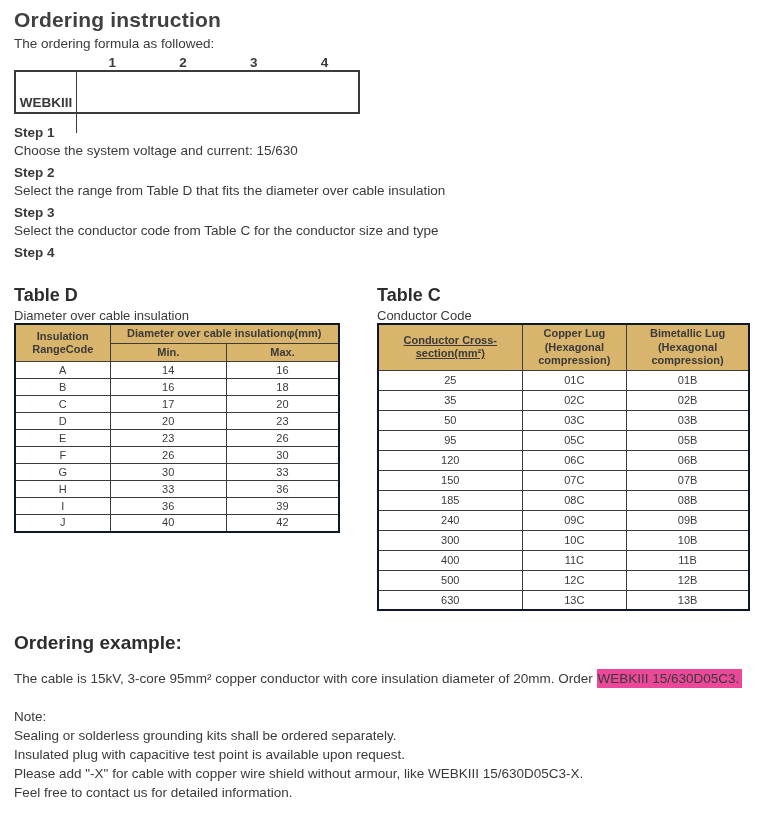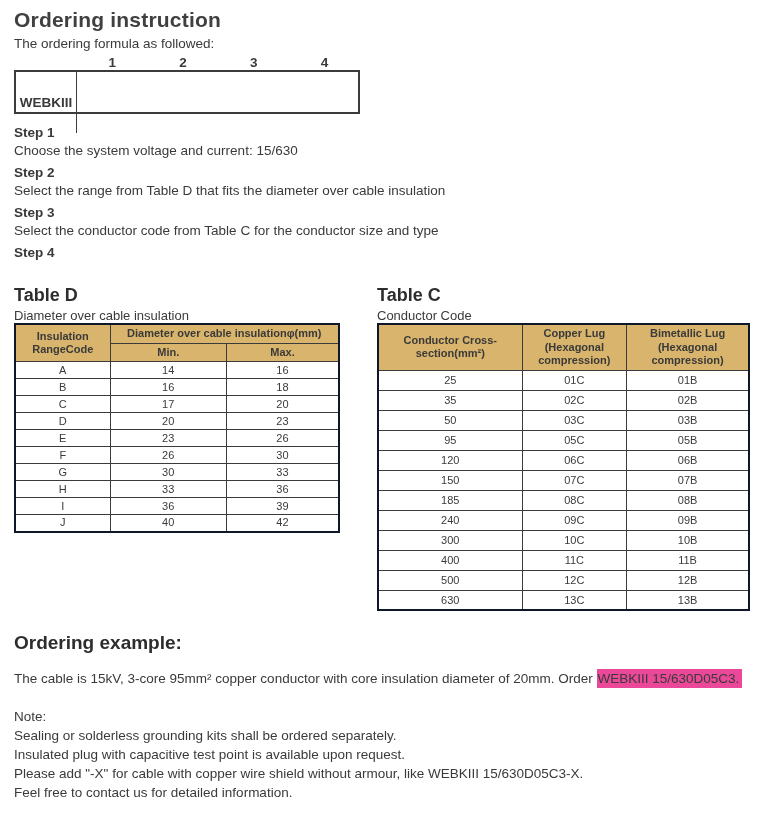--- a/index.html
+++ b/index.html
@@ -40,21 +40,21 @@
   table.tbl { border-collapse: collapse; border: 2px solid #0f172a; font-size: 11px; }
   table.tbl th, table.tbl td { border: 1px solid #3b3b3b; text-align: center; vertical-align: middle; }
   table.tbl th { background: #d9b46c; font-weight: 700; color: #3a3a3a; padding: 2px 1px; line-height: 13.5px; }
   .tbl-d { width: 326px; }
   .tbl-d .col-range { width: 96px; }
   .tbl-d .col-min { width: 117px; }
   .tbl-d .col-max { width: 113px; }
   .tbl-d .hdr-span { white-space: nowrap; }
   .tbl-d td { height: 17px; padding: 0 2px; line-height: 15px; }
   .tbl-c { width: 373px; }
-  .tbl-c .col-cross { width: 145px; }
+  .tbl-c .col-cross { width: 145px; text-decoration: underline; }
   .tbl-c .col-copper { width: 105px; }
   .tbl-c .col-bimet { width: 123px; }
   .tbl-c td { height: 20px; padding: 0 2px; line-height: 16px; }
 
   
   .example-title { font-size: 19px; font-weight: 700; color: #2d2d2d; margin: 20px 0 0 0; line-height: 24px; }
   .example-text { font-size: 13.5px; margin: 14px 0 0 0; line-height: 20px; }
   .hl { background: #ec4899; padding: 2px 3px 2px 1px; }
 
   

